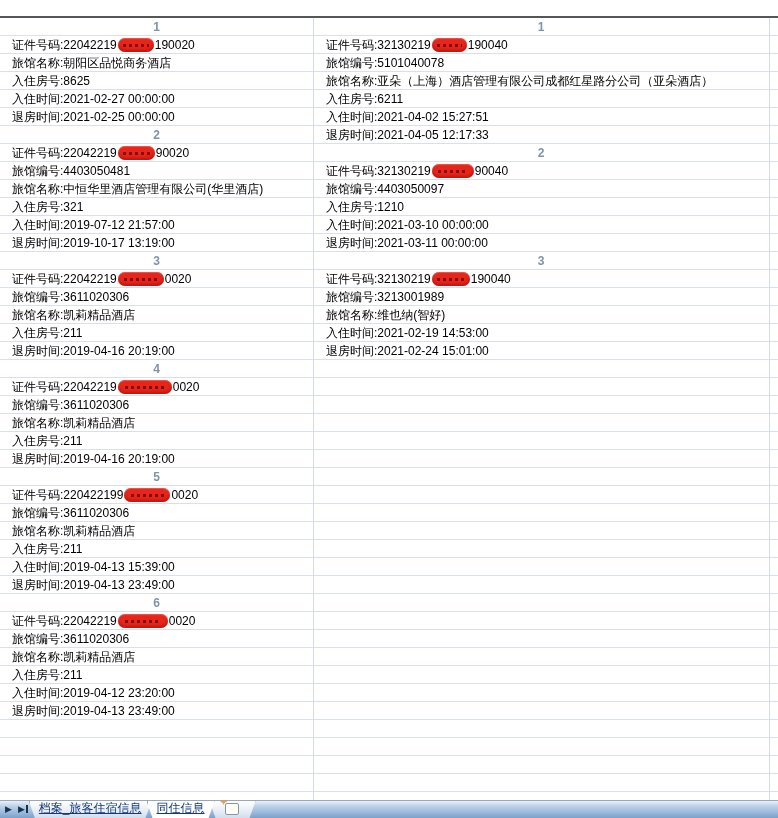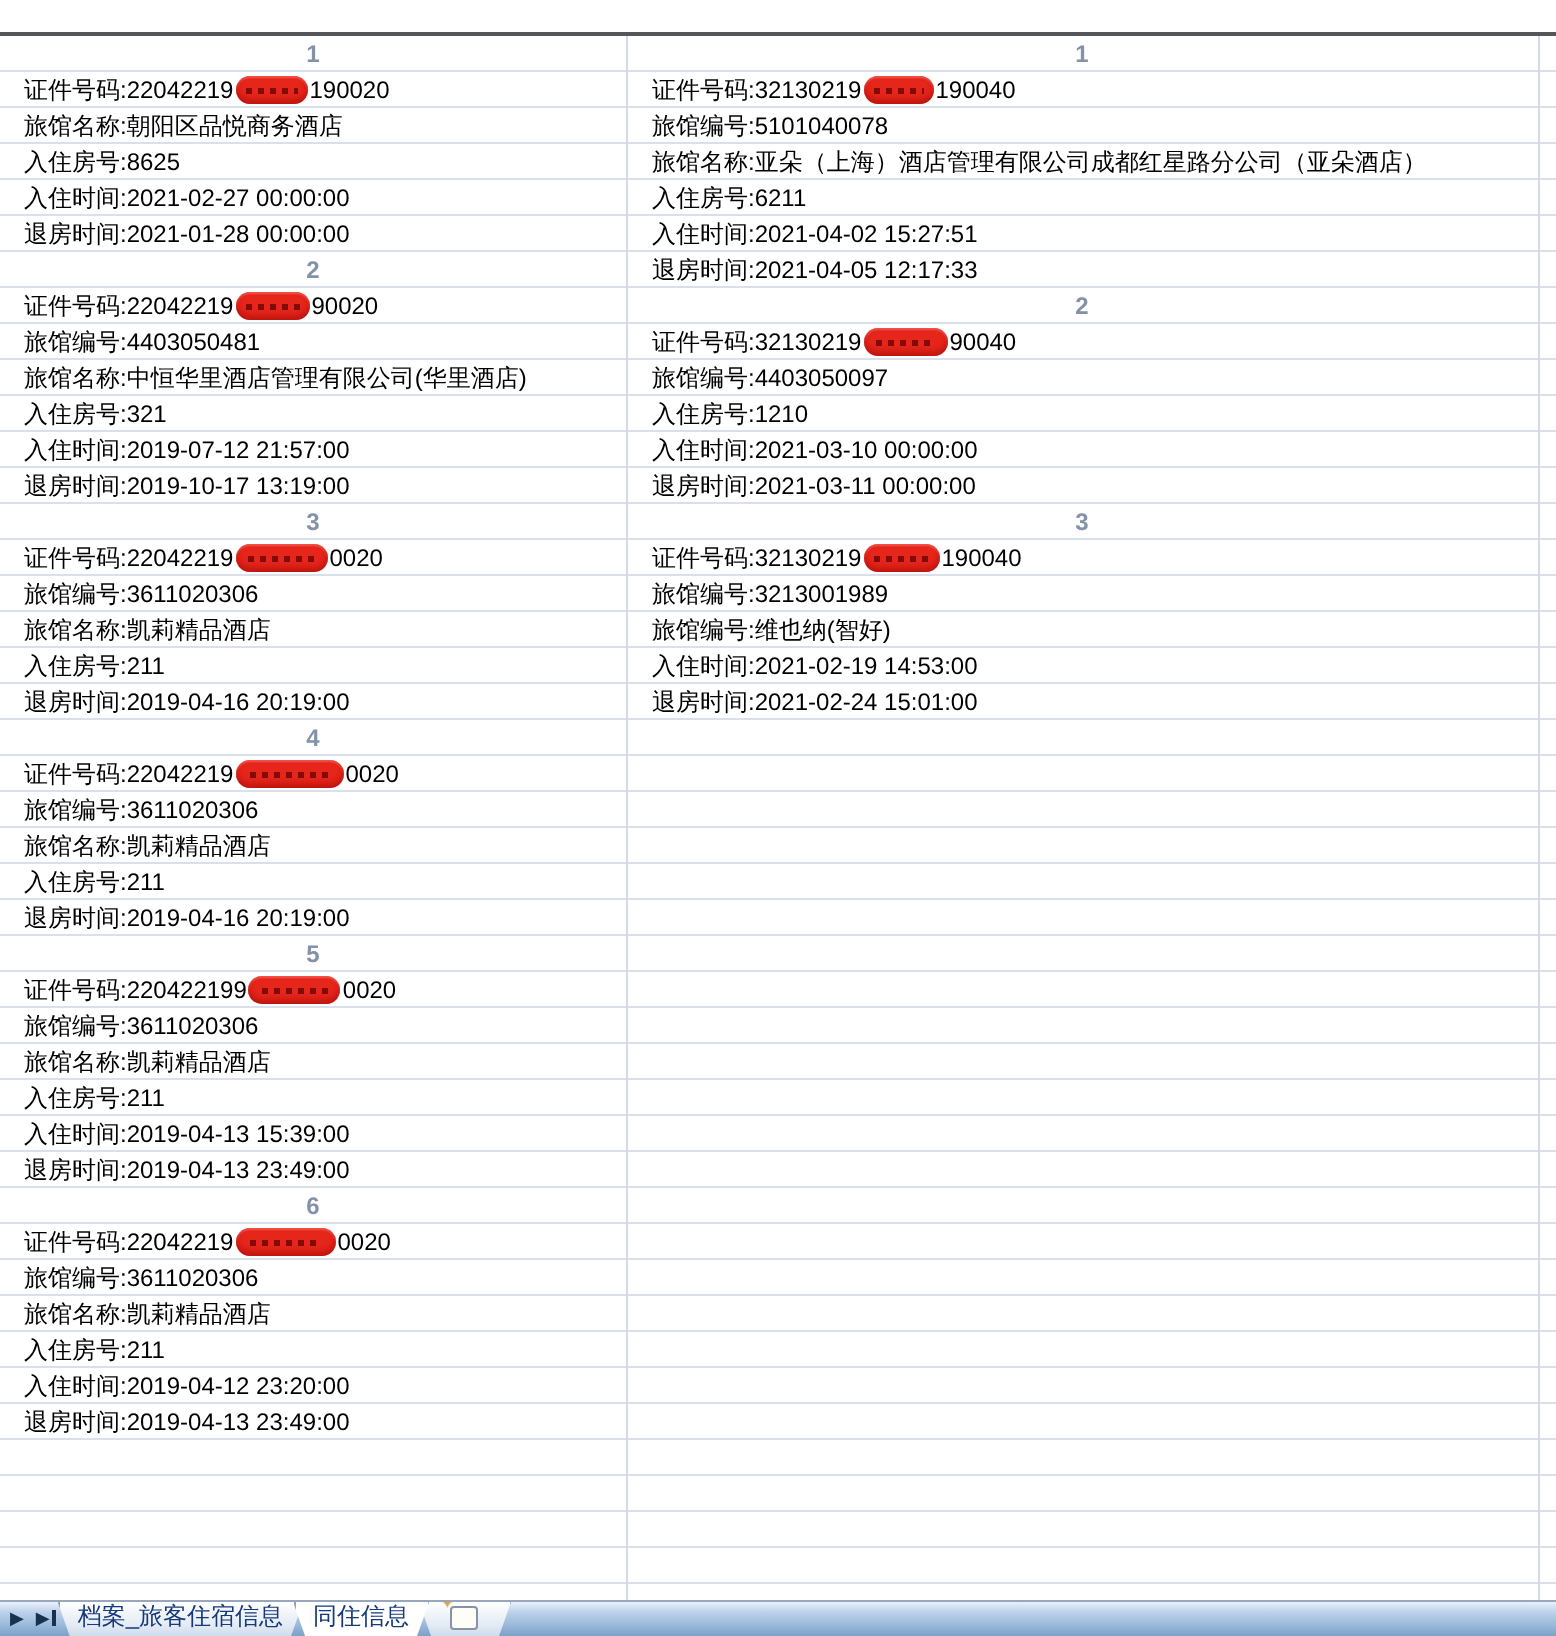--- a/index.html
+++ b/index.html
@@ -37,21 +37,21 @@
   
   .tabbar{position:absolute;left:0;top:800px;width:778px;height:18px;
           border-top:1px solid #98a7bb;box-sizing:border-box;
           background:linear-gradient(to bottom,#e9f1f9 0,#bcd1e9 30%,#9dbbdc 65%,#7ca0c9 100%);
           display:flex;align-items:stretch;}
   .navs{display:flex;align-items:center;gap:6px;padding:0 6px 0 5px;}
   .nav-ic{font-size:9px;color:#17324f;line-height:1;cursor:default;}
   .nav-ic.last::after{content:"";display:inline-block;width:0;height:8px;
           border-left:2px solid #17324f;margin-left:1px;vertical-align:-1px;}
   .tab{position:relative;height:17px;line-height:15px;padding:0 9px;font-size:12px;
-       color:#16397b;white-space:nowrap;margin-left:-5px;
+       color:#16397b;text-decoration:underline;white-space:nowrap;margin-left:-5px;
        clip-path:polygon(0 0,100% 0,calc(100% - 6px) 100%,6px 100%);
        background:linear-gradient(to bottom,#ffffff 0,#e2eaf4 70%,#cfdceb 100%);
        border-left:1px solid #8fa3bc;border-right:1px solid #8fa3bc;}
   .tab.active{background:#ffffff;z-index:2;}
   .tab.newtab{width:30px;padding:0 4px 0 10px;text-decoration:none;}
   .ws{display:inline-block;width:12px;height:10px;background:#fefdf6;border:1px solid #8794a6;
       border-radius:2px;position:relative;top:2px;left:4px;}
   .ws .star{position:absolute;top:-7px;left:-6px;color:#ef9f35;font-size:10px;line-height:1;
       text-shadow:0 0 1px #c97b12;}
 </style>
@@ -71,21 +71,21 @@
 
     <div class="col col-left">
   <div>
     <div class="row num">1</div>
     <div class="row">
       <span class="pre">证件号码:22042219</span><span class="redact" style="width: 36px;"><span class="dashes"></span></span><span class="suf">190020</span>
     </div>
     <div class="row">旅馆名称:朝阳区品悦商务酒店</div>
     <div class="row">入住房号:8625</div>
     <div class="row">入住时间:2021-02-27 00:00:00</div>
-    <div class="row">退房时间:2021-01-28 00:00:00</div>
+    <div class="row">退房时间:2021-02-25 00:00:00</div>
   </div>
 
   <div>
     <div class="row num">2</div>
     <div class="row">
       <span class="pre">证件号码:22042219</span><span class="redact" style="width: 37px;"><span class="dashes"></span></span><span class="suf">90020</span>
     </div>
     <div class="row">旅馆编号:4403050481</div>
     <div class="row">旅馆名称:中恒华里酒店管理有限公司(华里酒店)</div>
     <div class="row">入住房号:321</div>
@@ -162,21 +162,21 @@
     <div class="row">入住时间:2021-03-10 00:00:00</div>
     <div class="row">退房时间:2021-03-11 00:00:00</div>
   </div>
 
   <div>
     <div class="row num">3</div>
     <div class="row">
       <span class="pre">证件号码:32130219</span><span class="redact" style="width: 38px;"><span class="dashes"></span></span><span class="suf">190040</span>
     </div>
     <div class="row">旅馆编号:3213001989</div>
-    <div class="row">旅馆编号:维也纳(智好)</div>
+    <div class="row">旅馆名称:维也纳(智好)</div>
     <div class="row">入住时间:2021-02-19 14:53:00</div>
     <div class="row">退房时间:2021-02-24 15:01:00</div>
   </div>
 </div>
   </div>
 
   <div class="tabbar">
     <div class="navs">
       <span class="nav-ic">▶</span>
       <span class="nav-ic last">▶</span>

